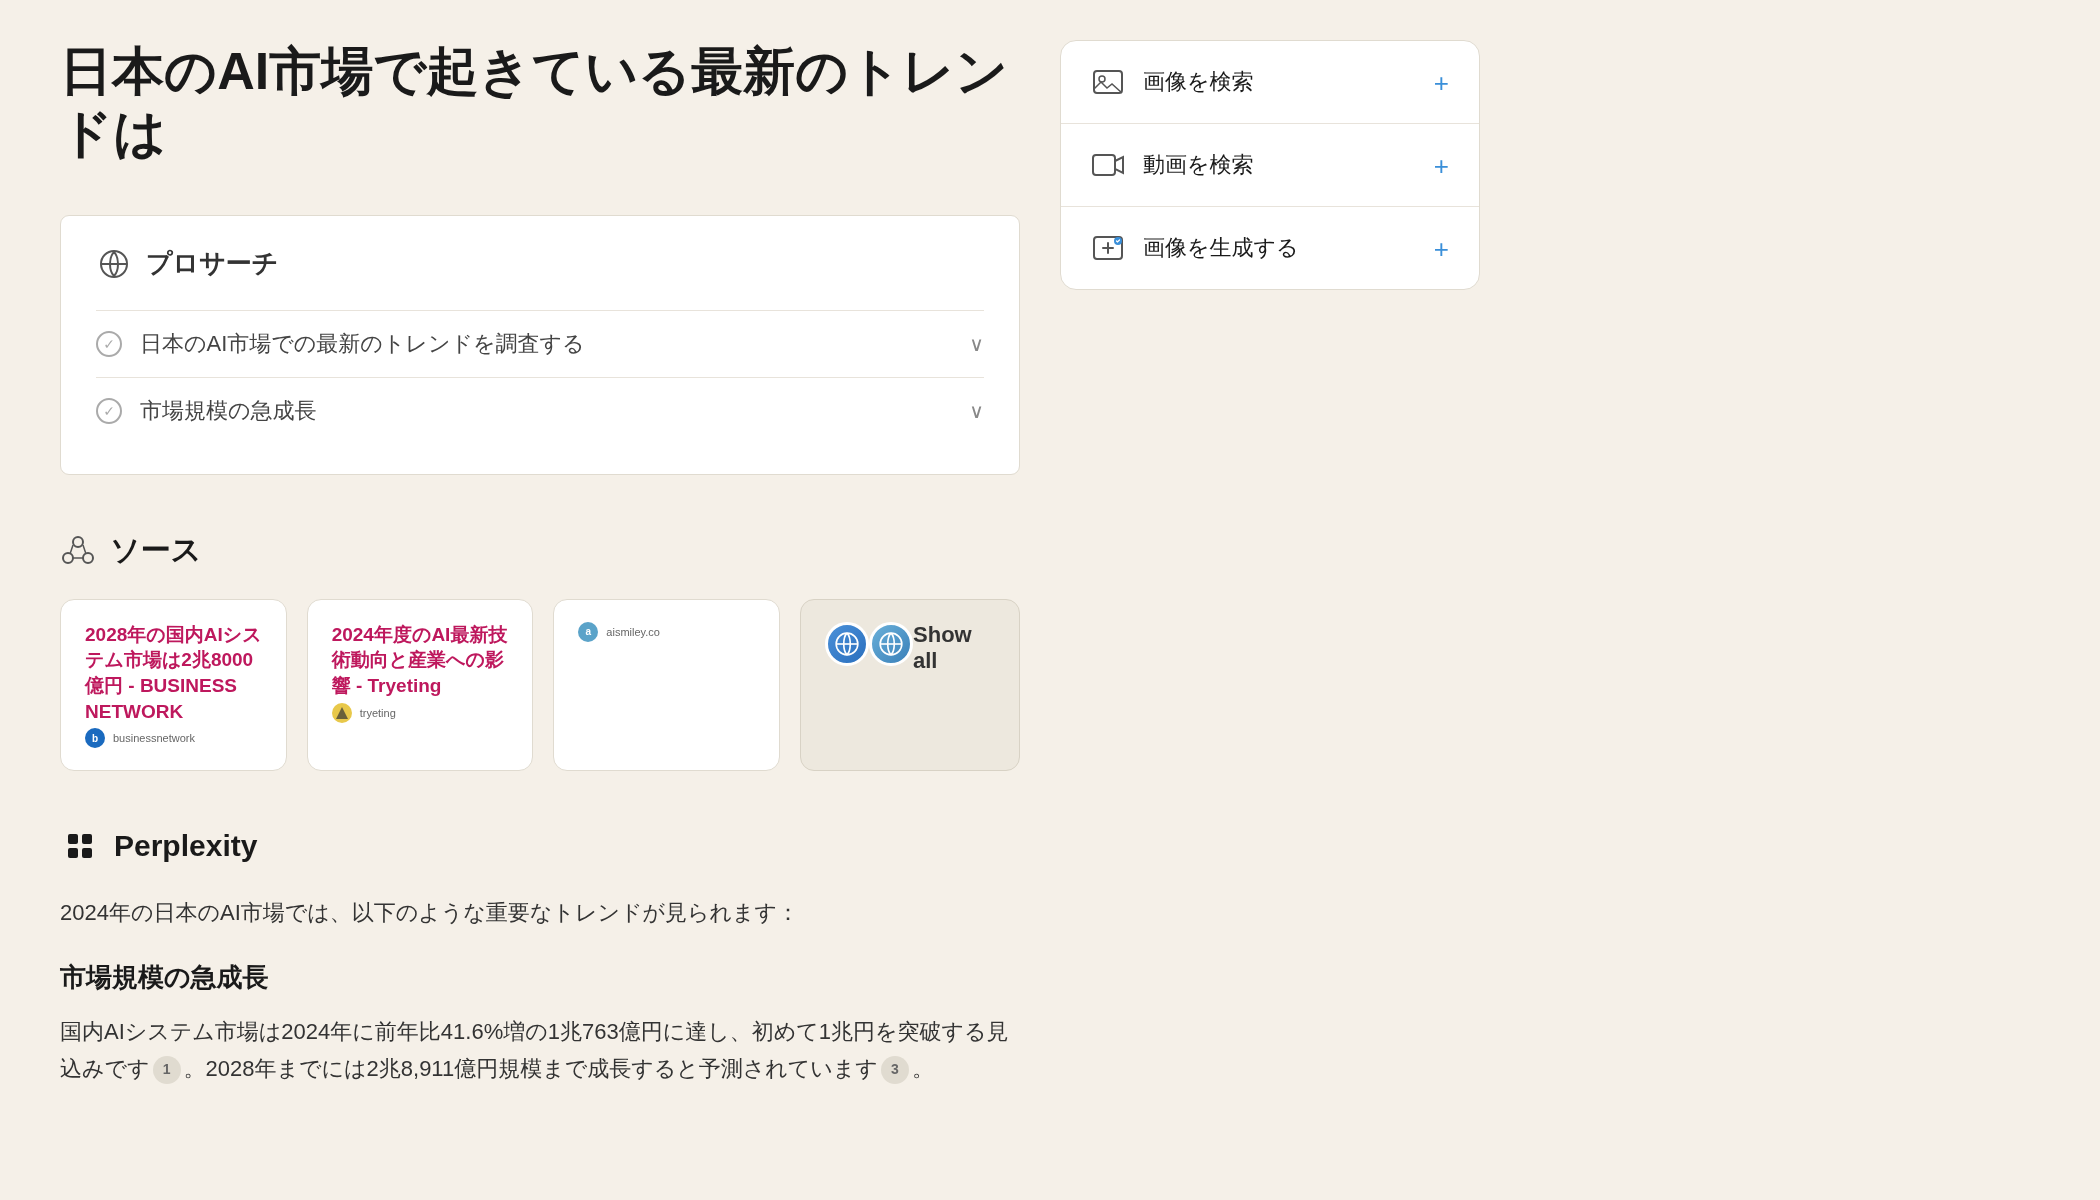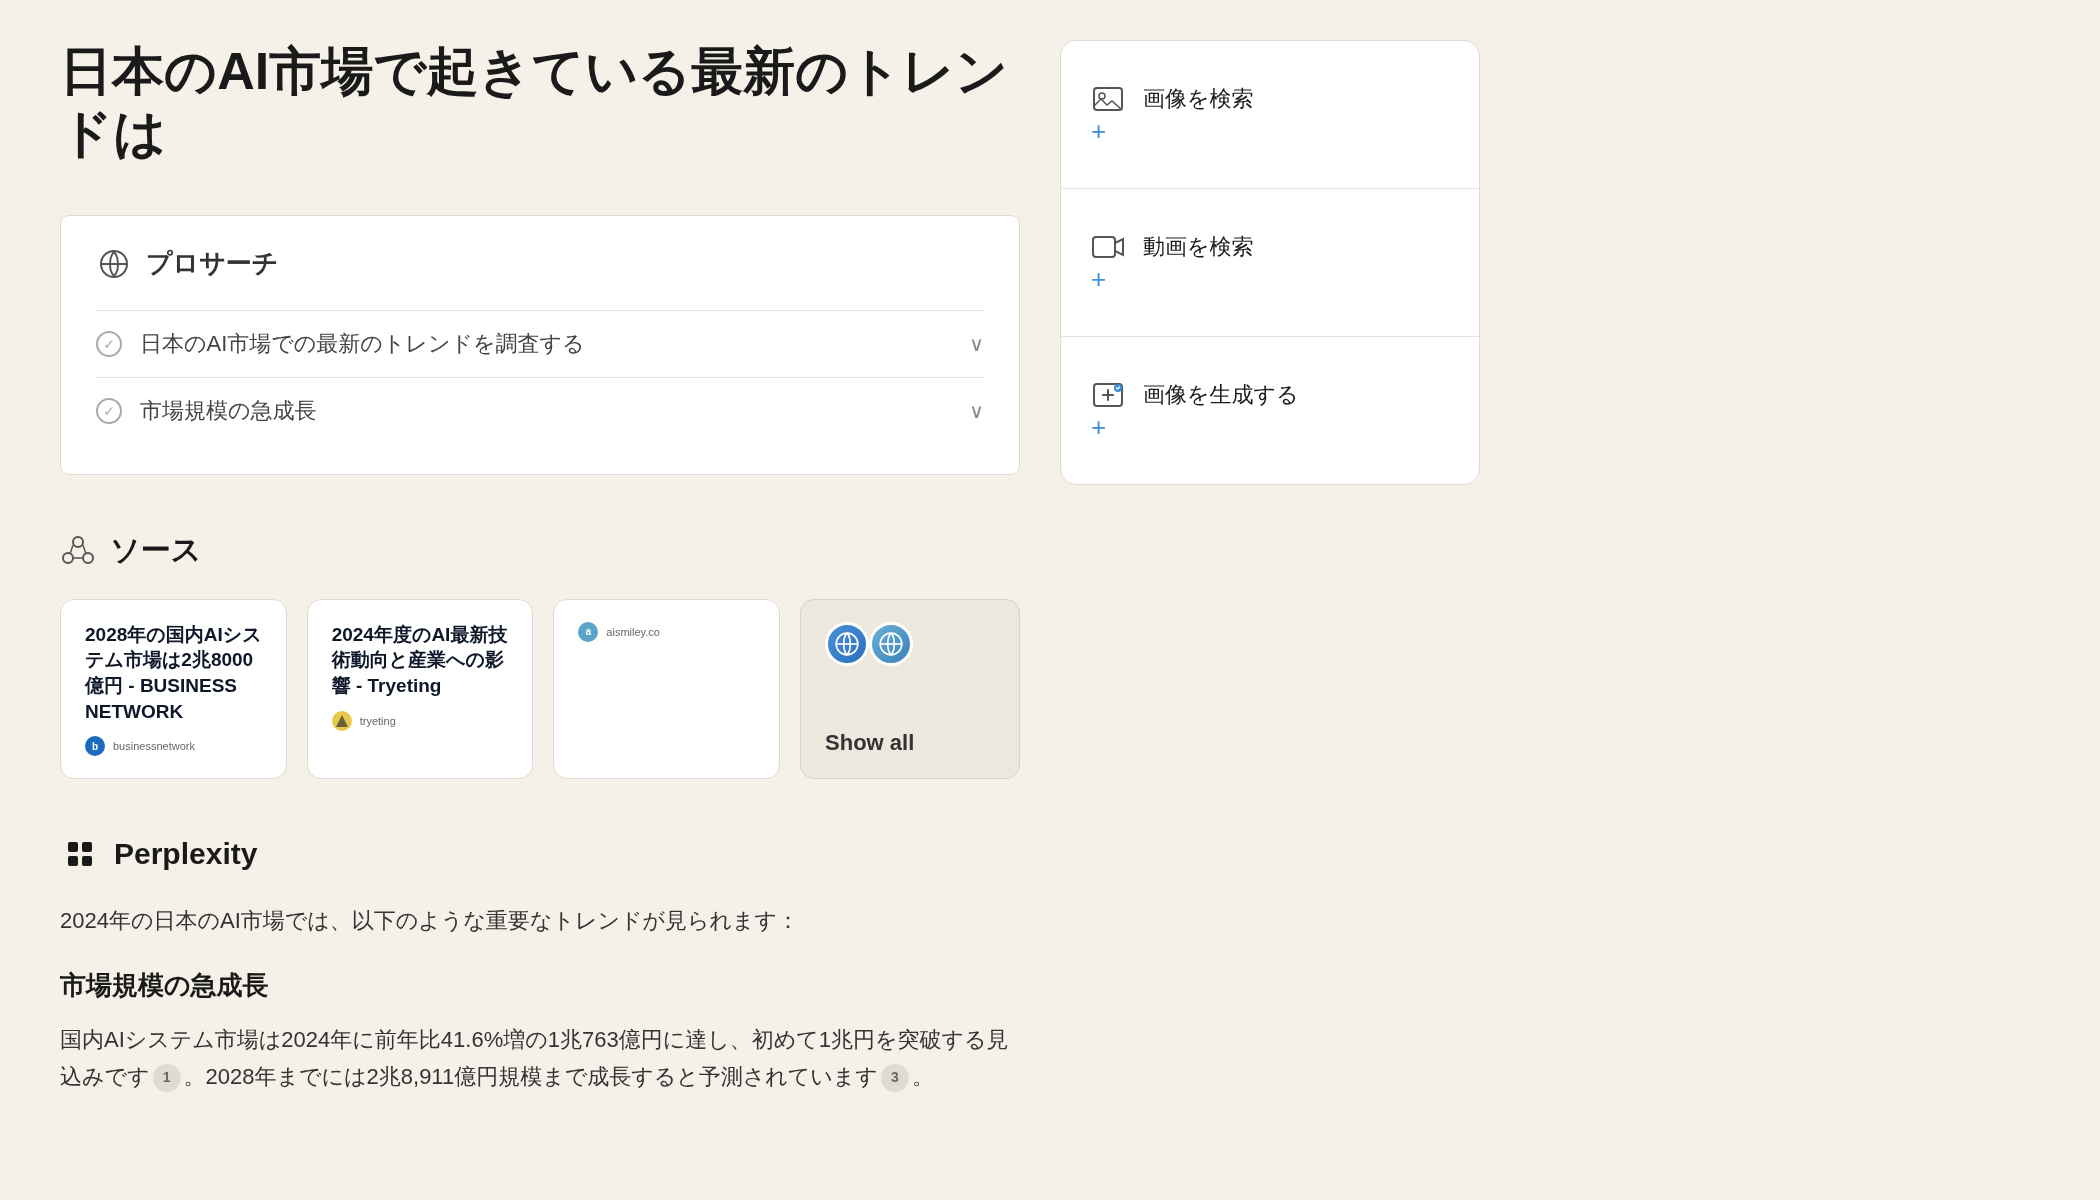--- a/index.html
+++ b/index.html
@@ -136,22 +136,22 @@
       border-radius: 14px;
       padding: 22px 24px;
       flex: 1;
       min-width: 0;
       cursor: pointer;
     }
 
     .source-card-title {
       font-size: 19px;
       font-weight: 600;
-      color: #0f172a;
-      margin-bottom: 12px;
+      color: #be185d;
+      margin-bottom: 4px;
       line-height: 1.35;
     }
 
     .source-card-footer {
       display: flex;
       align-items: center;
       gap: 8px;
     }
 
     .source-favicon {
@@ -181,21 +181,21 @@
       color: #666;
     }
 
     .show-all-card {
       background: #ede8de;
       border: 1px solid #d8d2c5;
       border-radius: 14px;
       padding: 22px 24px;
       flex: 0 0 220px;
       display: flex;
-      flex-direction: column;
+      flex-direction: row;
       align-items: flex-start;
       justify-content: space-between;
       cursor: pointer;
     }
 
     .show-all-icons {
       display: flex;
       gap: 10px;
       margin-bottom: 30px;
     }
@@ -255,26 +255,25 @@
       background: #ffffff;
       border: 1px solid #e0dbd0;
       border-radius: 16px;
       padding: 0;
       margin-bottom: 0;
       overflow: hidden;
     }
 
     .sidebar-item {
       display: flex;
-      align-items: flex-start;
+      align-items: flex-end;
       justify-content: space-between;
-      padding: 41px 30px;
+      padding: 24px 30px;
       border-bottom: 1px solid #e8e3db;
       cursor: pointer;
-      flex-direction: column;
     }
 
     .sidebar-item:last-child {
       border-bottom: none;
     }
 
     .sidebar-item-left {
       display: flex;
       align-items: center;
       gap: 18px;

